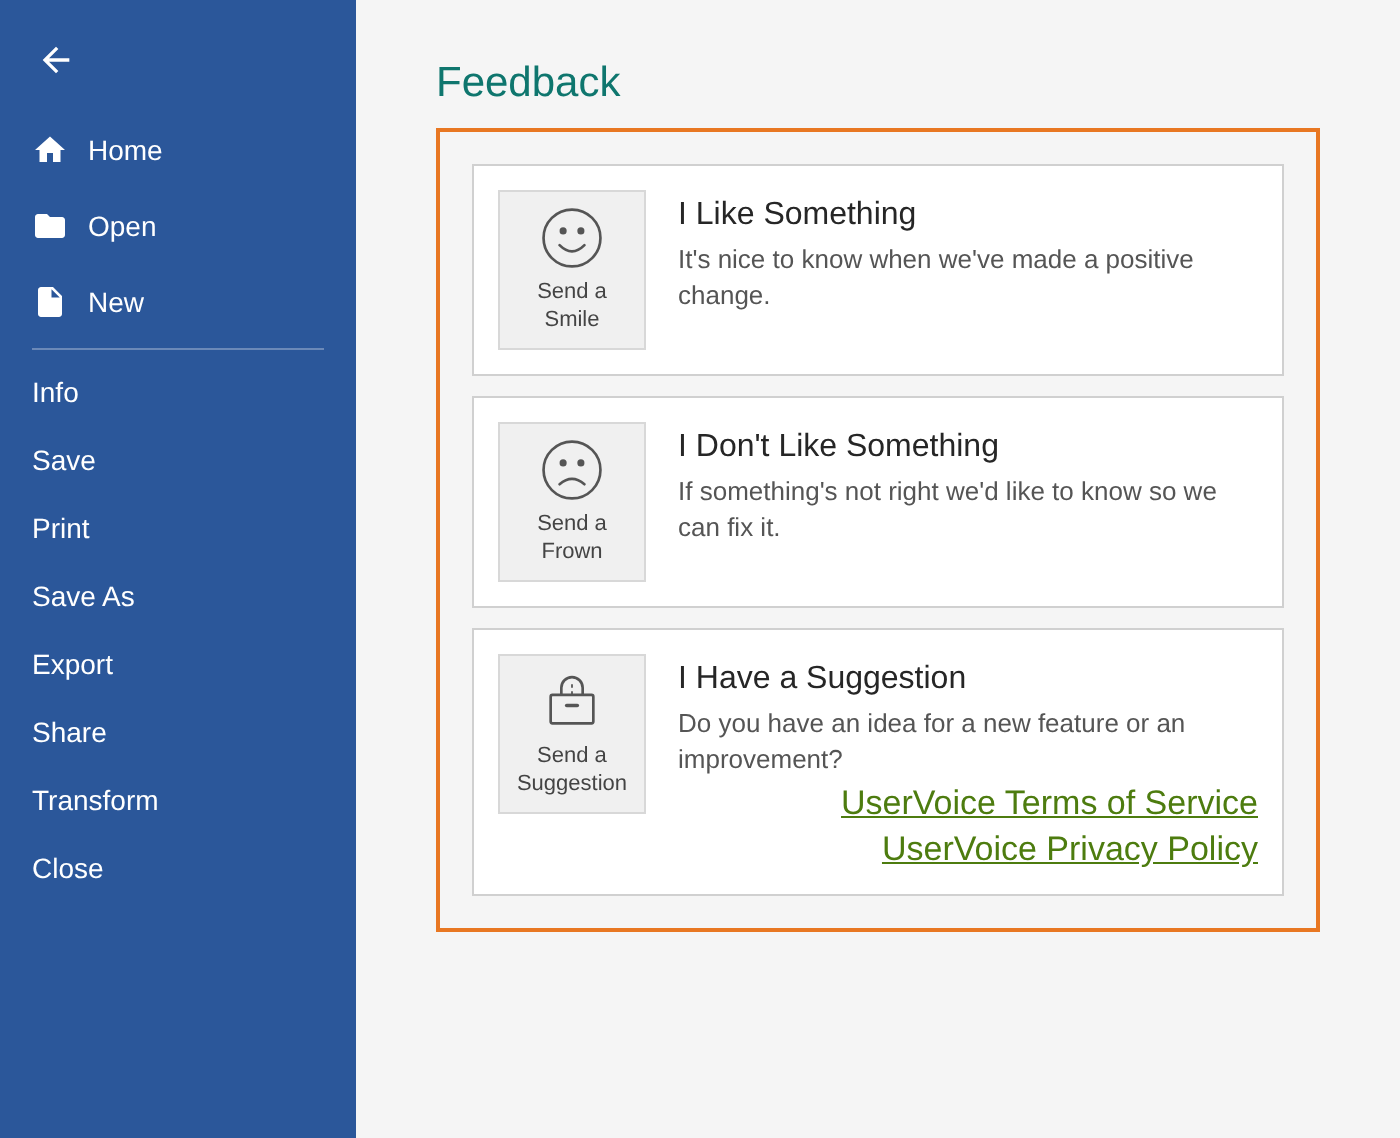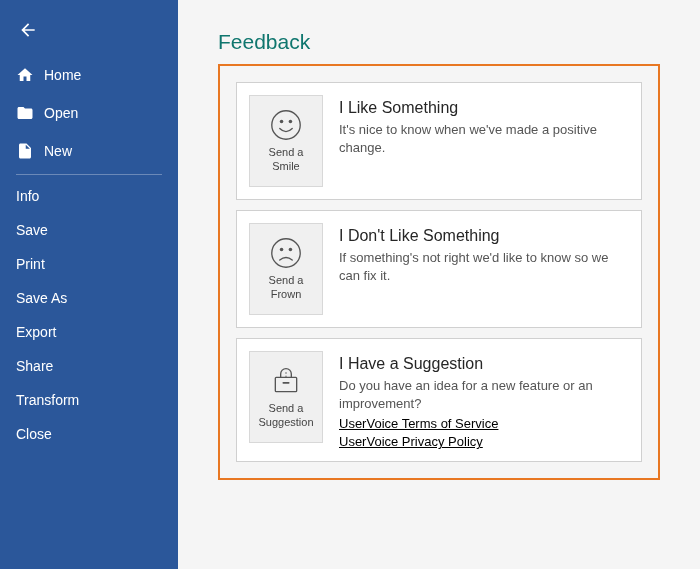--- a/index.html
+++ b/index.html
@@ -102,21 +102,21 @@
       align-items: flex-start;
       gap: 16px;
       background: white;
       border: 1px solid #d0d0d0;
       padding: 12px;
       cursor: pointer;
     }
 
     .feedback-icon-box {
       width: 74px;
-      height: 92px;
+      height: 80px;
       background: #f0f0f0;
       border: 1px solid #d8d8d8;
       display: flex;
       flex-direction: column;
       align-items: center;
       justify-content: center;
       flex-shrink: 0;
       gap: 4px;
     }
 
@@ -145,25 +145,26 @@
     }
 
     .feedback-desc {
       font-size: 13px;
       color: #555;
       line-height: 1.4;
     }
 
     .feedback-link {
       display: block;
-      font-size: 13px;
-      color: #000000;
+      font-size: 17px;
+      color: #4d7c0f;
       text-decoration: underline;
       cursor: pointer;
       margin-top: 3px;
+      text-align: right;
     }
   </style>
 </head>
 <body>
 
 <nav class="sidebar">
   <div class="sidebar-back">
     <svg viewBox="0 0 24 24" xmlns="http://www.w3.org/2000/svg">
       <path d="M20 11H7.83l5.59-5.59L12 4l-8 8 8 8 1.41-1.41L7.83 13H20v-2z"></path>
     </svg>

